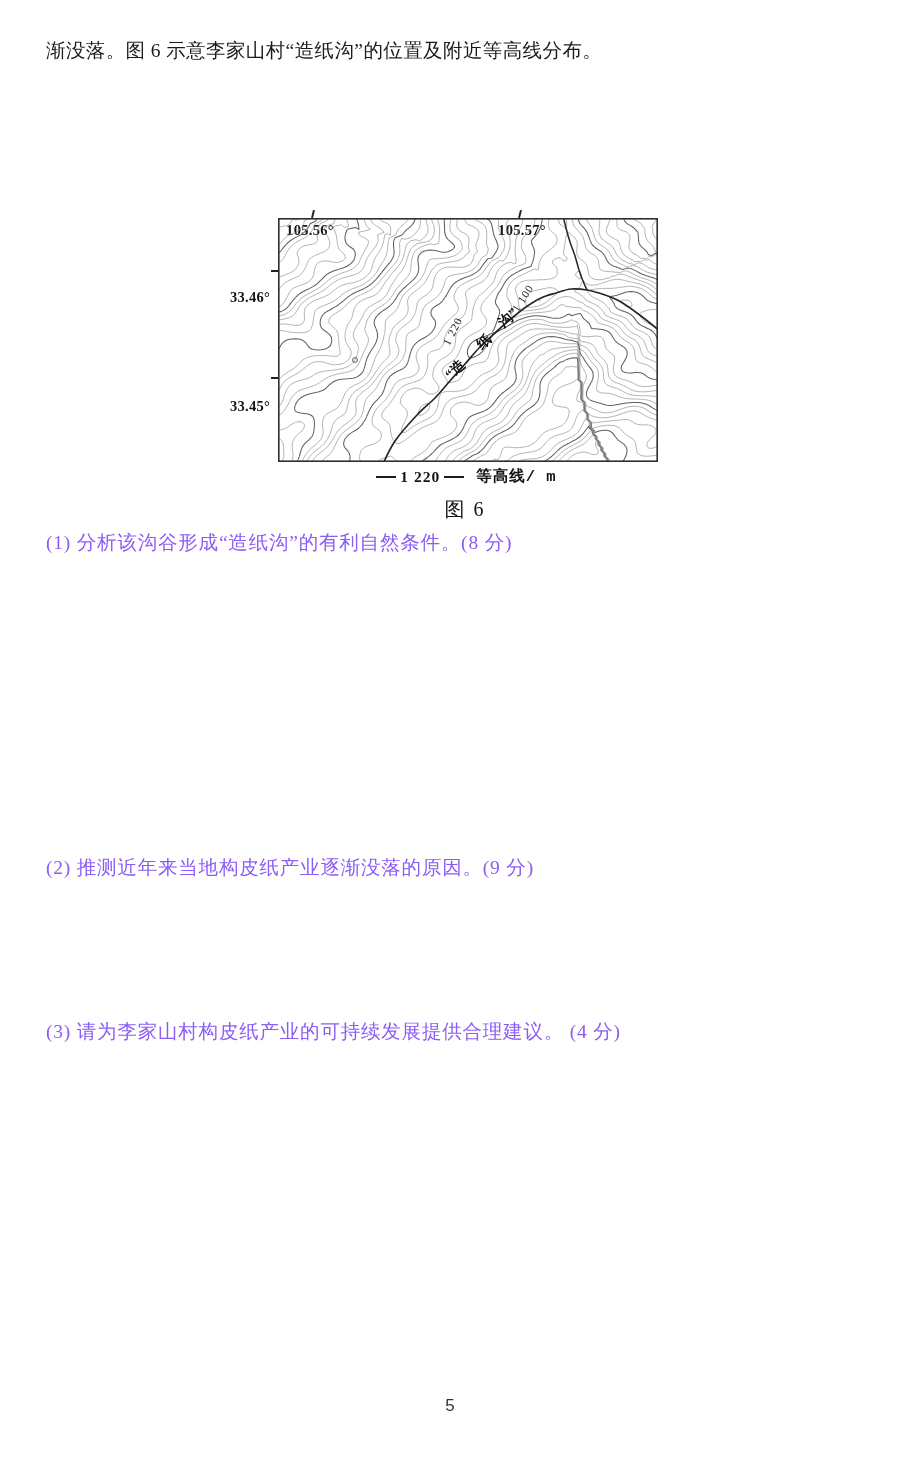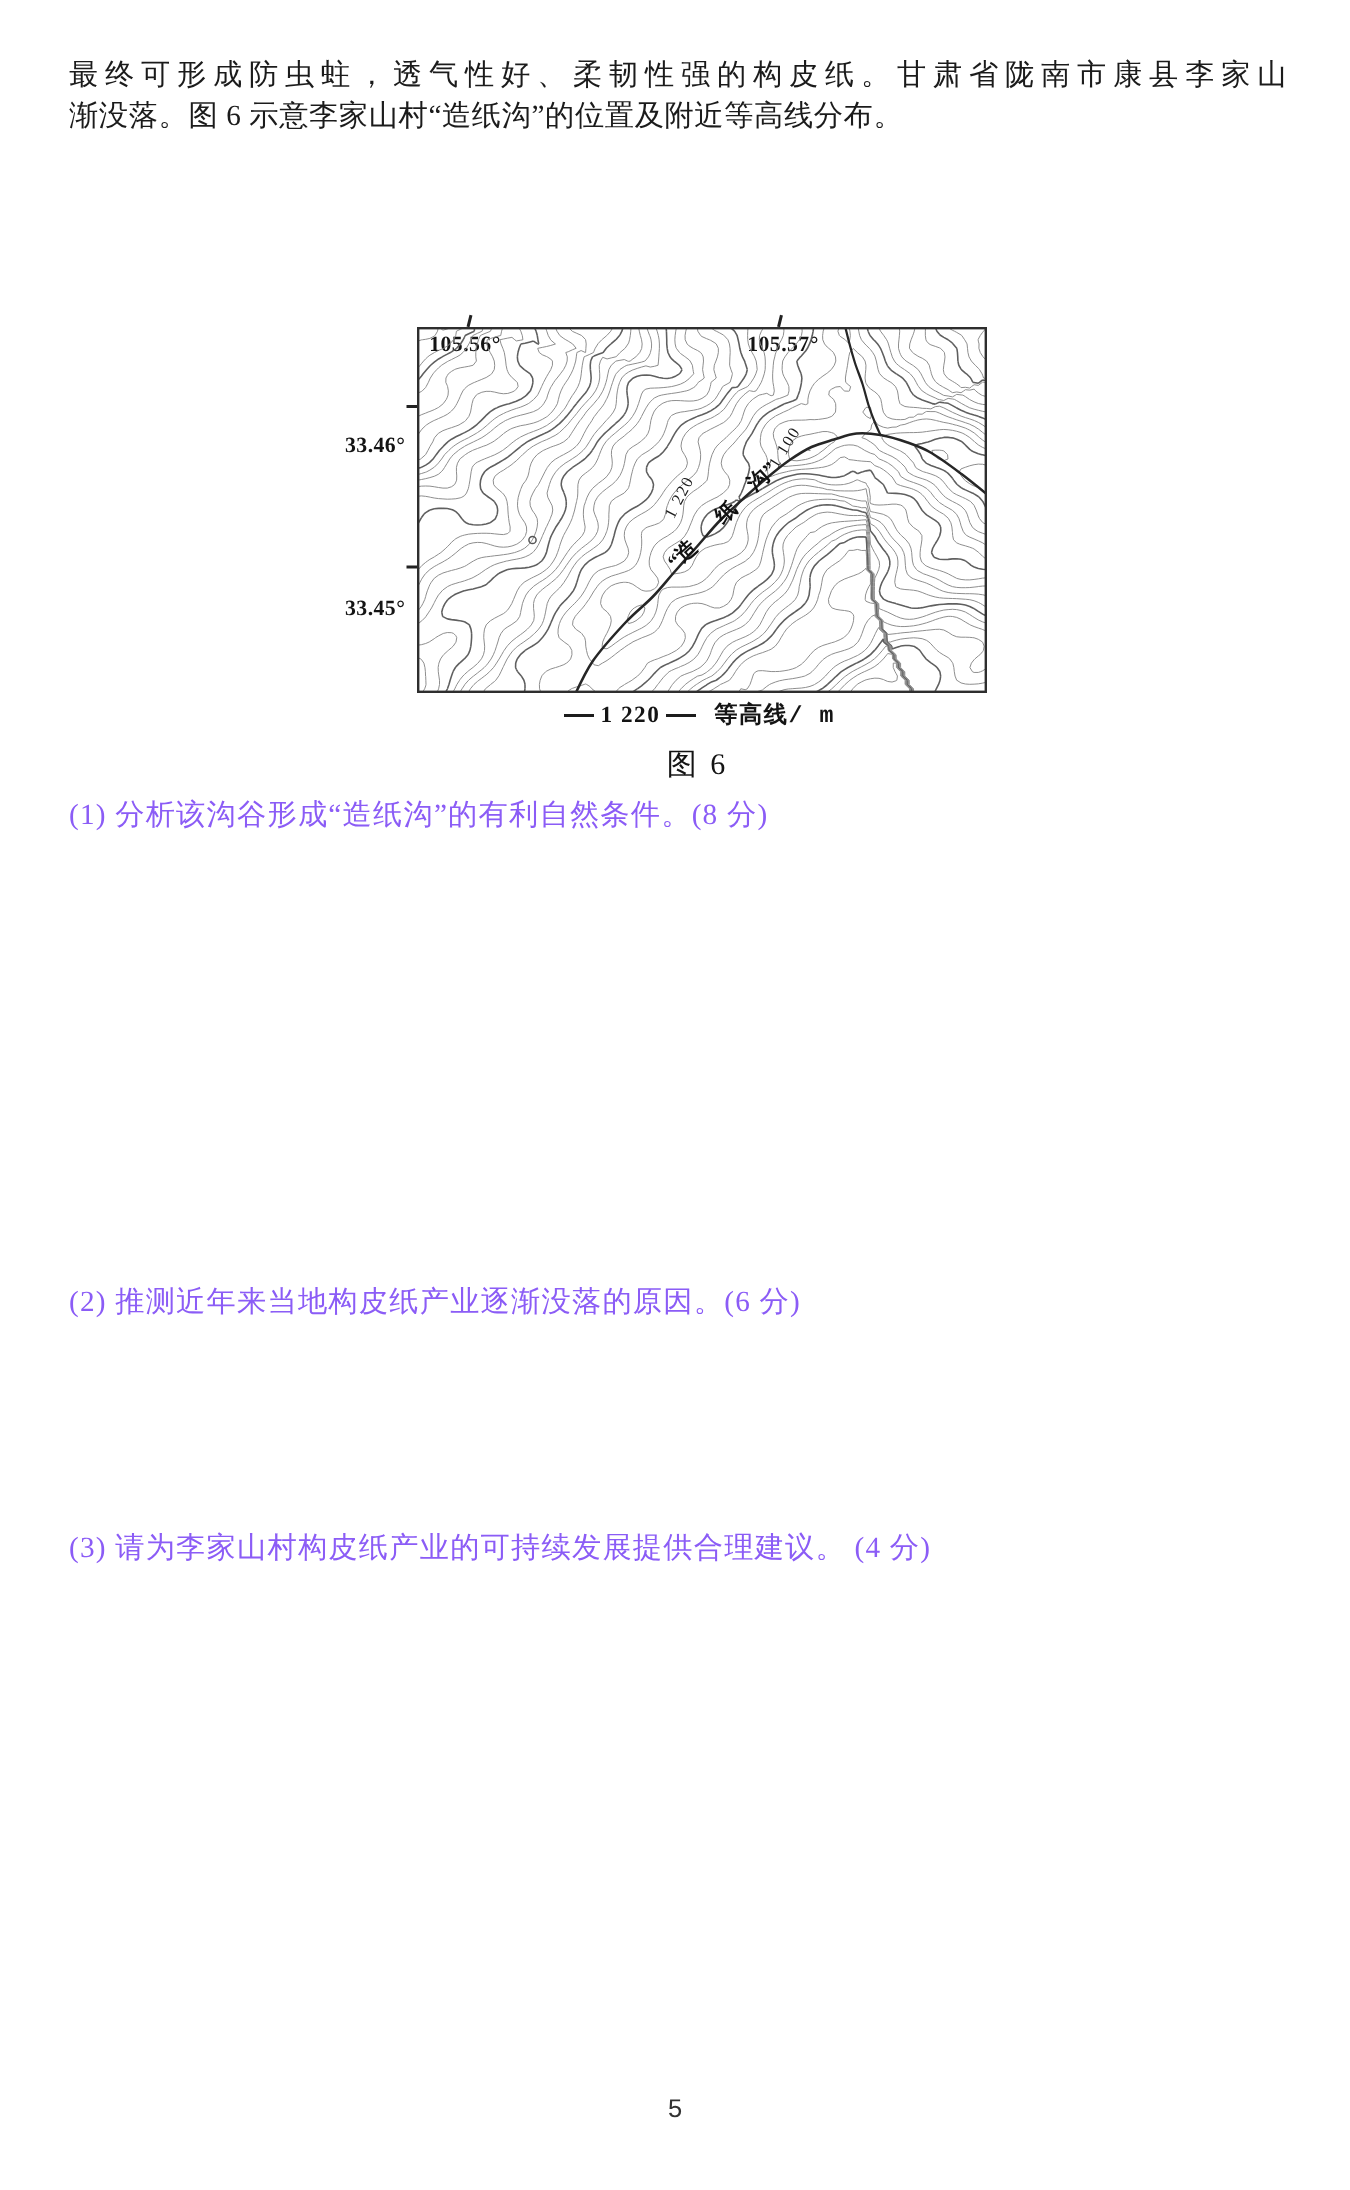--- a/index.html
+++ b/index.html
@@ -42,21 +42,20 @@
   .clabel{font-family:"Liberation Serif","DejaVu Serif",serif;font-size:11px;fill:#1a1a1a;letter-spacing:1px;}
   .slabel{font-family:"Liberation Serif","DejaVu Serif",serif;font-size:14px;font-weight:bold;fill:#111;}
   .knollmark{fill:none;stroke:#555;stroke-width:1px;}
 </style>
 </head>
 <body>
 
 <div class="page">
 
   <div class="passage">
-    <div class="pline">最终可形成防虫蛀，透气性好、柔韧性强的构皮纸。甘肃省陇南市康县李家山</div>
     <div class="pline last">渐没落。图 6 示意李家山村“造纸沟”的位置及附近等高线分布。</div>
   </div>
 
   <div class="figure">
 
     <span class="coord lon" style="left:38px;">105.56°</span>
     <span class="coord lon" style="left:250px;">105.57°</span>
     <span class="tickv" style="left:82px;top:18px;"></span>
     <span class="tickv" style="left:289px;top:18px;"></span>
 
@@ -124,17 +123,17 @@
       <span class="dash"></span>
         <span class="lv">1 220</span>
         <span class="dash"></span>
       <span class="ltext">等高线/ m</span>
     </div>
 
     <div class="caption">图 6</div>
   </div>
 
   <div class="question q1">(1) 分析该沟谷形成“造纸沟”的有利自然条件。(8 分)</div>
-  <div class="question q2">(2) 推测近年来当地构皮纸产业逐渐没落的原因。(6 分)</div>
+  <div class="question q2">(2) 推测近年来当地构皮纸产业逐渐没落的原因。(9 分)</div>
   <div class="question q3">(3) 请为李家山村构皮纸产业的可持续发展提供合理建议。 (4 分)</div>
 
   <div class="pagenum">5</div>
 </div>
 
 </body></html>

